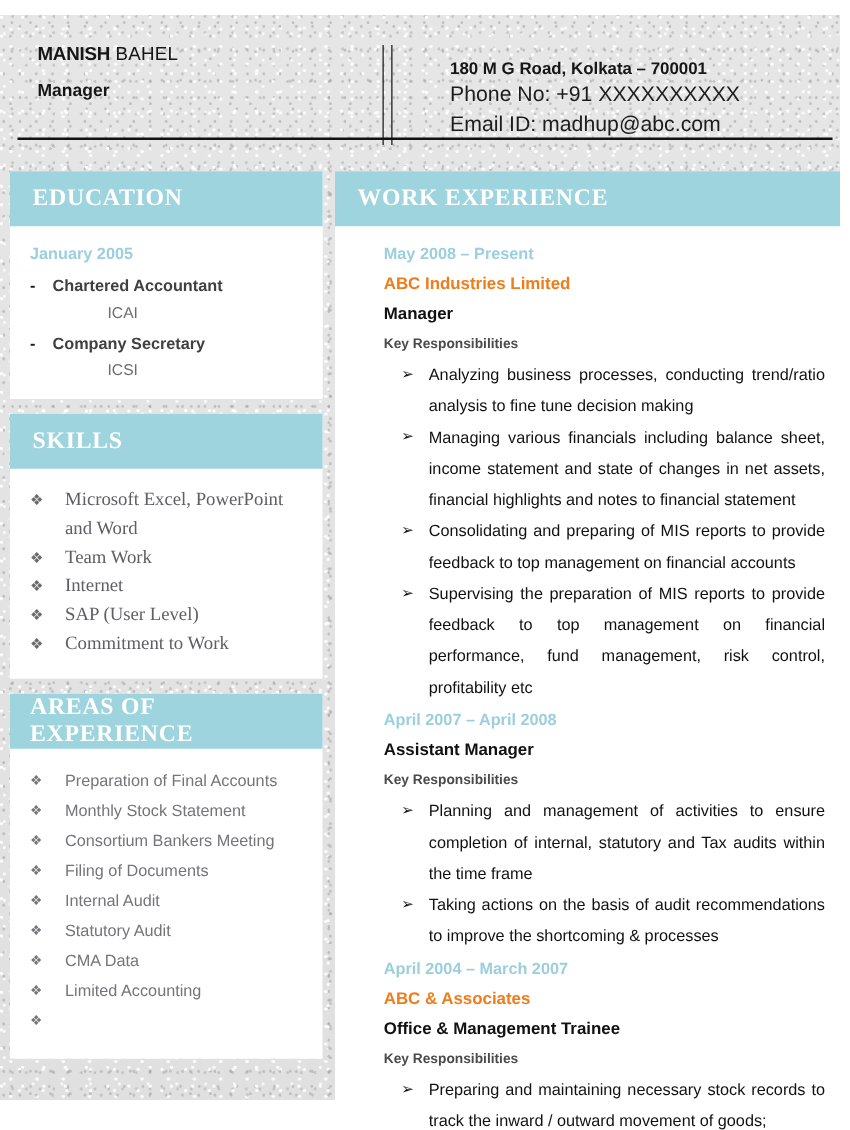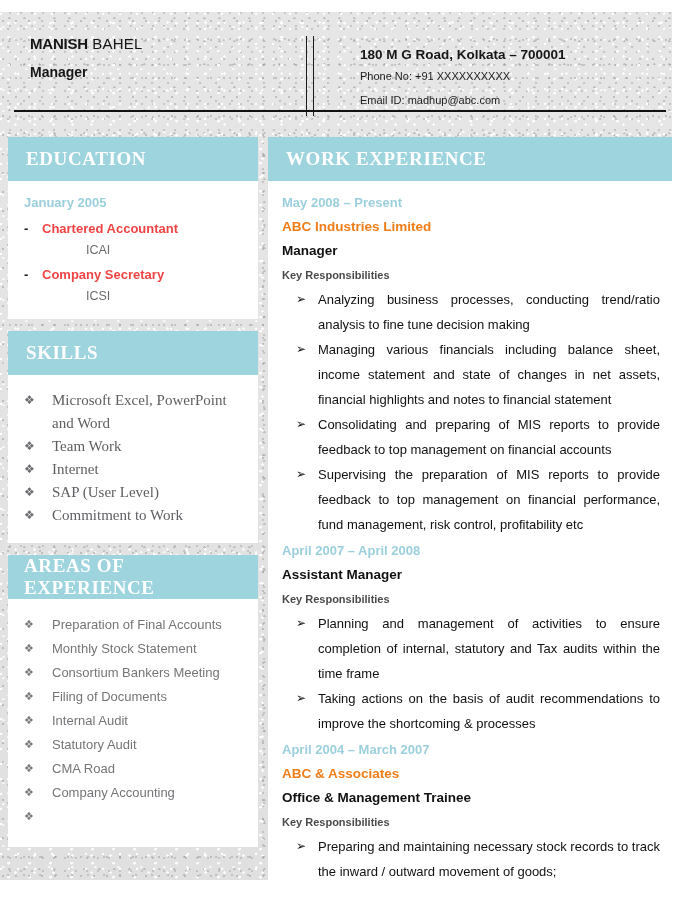--- a/index.html
+++ b/index.html
@@ -39,21 +39,21 @@
   .name{font-size:15px;color:#161616;letter-spacing:.2px;line-height:20px;white-space:nowrap;}
   .name .first{font-weight:bold;letter-spacing:-.2px;text-align:right;}
   .name .last{font-weight:normal;}
   .role{font-size:14px;font-weight:bold;color:#161616;margin-top:9px;line-height:18px;}
 
   .hdr-divider{position:absolute;left:306px;top:24px;width:6px;height:80px;
                border-left:1.3px solid #1a1a1a;border-right:1.3px solid #1a1a1a;}
 
   .hdr-right{position:absolute;left:360px;top:34px;width:300px;}
   .addr{font-size:13.5px;font-weight:bold;color:#161616;line-height:18px;white-space:nowrap;}
-  .contact{font-size:11px;color:#1c1c1c;line-height:24px;white-space:nowrap;}
+  .contact{font-size:17px;color:#1c1c1c;line-height:24px;white-space:nowrap;}
 
   .hdr-rule{position:absolute;left:14px;top:110px;width:652px;height:0;
             border-top:2.2px solid #111;}
 
   
   .col-left{position:absolute;left:8px;top:137px;width:250px;}
   .col-right{position:absolute;left:268px;top:137px;width:404px;}
 
   .panel{background:#ffffff;}
   .bar{background:#9ed4de;height:44px;position:relative;}
@@ -62,21 +62,21 @@
     font-family:"Liberation Serif", serif;
     font-weight:bold;font-size:19px;color:#ffffff;letter-spacing:.6px;
   }
   .bar.wide .bar-title{left:16px;}
 
   
   .lp-body{background:#fff;padding:12px 16px 14px 16px;}
   .edu-date{font-size:13px;font-weight:bold;color:#9ccfdd;line-height:20px;margin-bottom:4px;}
   .edu-row{display:flex;font-size:13px;line-height:20px;margin-top:6px;}
   .edu-dash{width:18px;color:#1a1a1a;font-weight:bold;}
-  .edu-deg{font-weight:bold;color:#ef4444;}
+  .edu-deg{font-weight:bold;color:#404040;}
   .edu-inst{font-size:12.5px;color:#6d6d6d;margin:2px 0 0 62px;line-height:18px;}
 
   
   .skill-list{list-style:none;margin:0;padding:14px 10px 16px 0;}
   .skill-list li{
     display:flex;font-family:"Liberation Serif", serif;
     font-size:15px;color:#5f5f63;line-height:23px;margin-bottom:0px;
   }
   .skill-list .dia{width:28px;text-align:left;flex:0 0 28px;
     font-family:"DejaVu Sans",sans-serif;font-size:12px;color:#6b6b70;padding-left:16px;}
@@ -88,21 +88,21 @@
     display:flex;font-size:13px;color:#757579;line-height:24px;
   }
   .area-list .dia{width:28px;flex:0 0 28px;
     font-family:"DejaVu Sans",sans-serif;font-size:11px;color:#76767b;padding-left:16px;}
   .area-list .txt{flex:1;}
 
   .gap{height:12px;}
 
   
   .rp-body{background:#fff;padding:10px 12px 14px 14px;}
-  .job{margin-bottom:2px;}
+  .job{margin-bottom:2px;margin-left:25px;}
   .job-date{font-size:13px;font-weight:bold;color:#9ccfdd;line-height:24px;}
   .job-company{font-size:13.5px;font-weight:bold;color:#ef7d1a;line-height:24px;}
   .job-title{font-size:13.5px;font-weight:bold;color:#111;line-height:24px;}
   .job-kr{font-size:11px;font-weight:bold;color:#4a4a4a;line-height:24px;}
   .bullets{list-style:none;margin:0;padding:0;}
   .bullets li{
     position:relative;font-size:13px;color:#111;line-height:25px;
     padding-left:36px;text-align:justify;text-justify:inter-word;
   }
   .bullets li .arw{
@@ -212,25 +212,25 @@
       <li>
           <span class="dia">❖</span>
           <span class="txt">Internal Audit</span>
         </li>
       <li>
           <span class="dia">❖</span>
           <span class="txt">Statutory Audit</span>
         </li>
       <li>
           <span class="dia">❖</span>
-          <span class="txt">CMA Road</span>
-        </li>
-      <li>
-          <span class="dia">❖</span>
-          <span class="txt">Company Accounting</span>
+          <span class="txt">CMA Data</span>
+        </li>
+      <li>
+          <span class="dia">❖</span>
+          <span class="txt">Limited Accounting</span>
         </li>
       <li>
           <span class="dia">❖</span>
         </li>
     </ul>
   </div>
 </div>
 
 <div class="col-right">
   <div class="panel">

